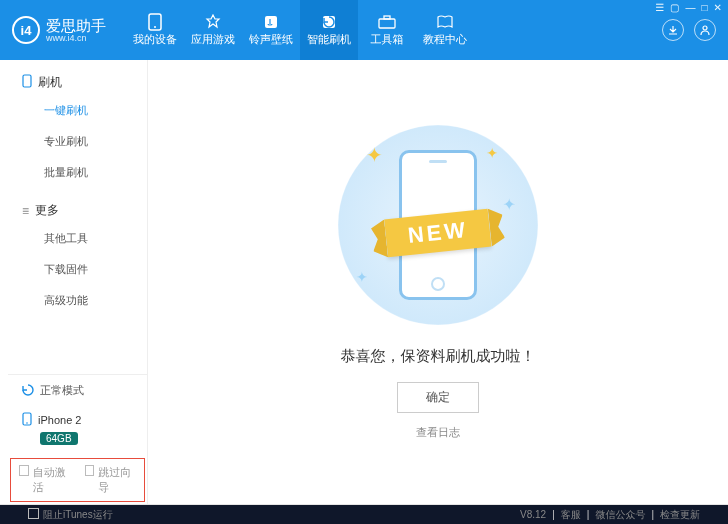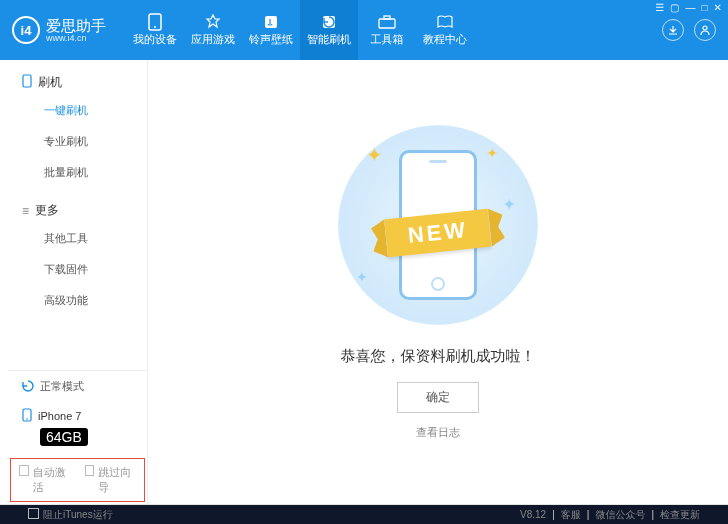--- a/index.html
+++ b/index.html
@@ -22,21 +22,21 @@
 .body-area { display: flex; height: 444px; }
 .sidebar { width: 148px; border-right: 1px solid #eee; display: flex; flex-direction: column; padding-top: 8px; padding-left: 8px; }
 .side-section { padding: 6px 14px 4px; font-size: 12px; color: #333; display: flex; align-items: center; gap: 6px; }
 .side-items { margin-bottom: 8px; }
 .side-item { padding: 8px 0 8px 36px; font-size: 11px; color: #555; cursor: pointer; }
 .side-item.active { color: #1b8fe6; }
 .sidebar-bottom { margin-top: auto; border-top: 1px solid #eee; }
 .mode-row { padding: 8px 14px; font-size: 11px; color: #555; display: flex; align-items: center; gap: 6px; }
 .device-row { padding: 6px 14px 10px; }
 .device-name { font-size: 11px; color: #333; display: flex; align-items: center; gap: 6px; }
-.badge { display: inline-block; background: #000000; color: #fff; font-size: 14px; padding: 1px 6px; border-radius: 3px; margin-top: 4px; margin-left: 18px; }
+.badge { display: inline-block; background: #0f766e; color: #fff; font-size: 10px; padding: 1px 6px; border-radius: 3px; margin-top: 4px; margin-left: 18px; }
 
 .checkbox-row { padding: 8px 10px; display: flex; gap: 14px; font-size: 11px; color: #999; }
 .checkbox-row.highlighted { border: 1.5px solid #e74c3c; margin: 2px; padding: 6px 8px; }
 .cb { display: flex; align-items: flex-start; gap: 4px; cursor: pointer; }
 .cb-box { width: 11px; height: 11px; border: 1px solid #bbb; display: inline-block; }
 
 .main { flex: 1; padding: 20px; display: flex; flex-direction: column; align-items: center; justify-content: center; }
 .illustration { position: relative; width: 200px; height: 200px; }
 .bg-circle { position: absolute; inset: 0; background: radial-gradient(circle, #e8f4fd 0%, #d0e9fb 70%, transparent 72%); border-radius: 50%; }
 .phone { position: absolute; left: 50%; top: 50%; transform: translate(-50%, -50%); width: 78px; height: 150px; background: #fff; border: 3px solid #89c3ee; border-radius: 10px; }
@@ -185,21 +185,21 @@
         <span>正常模式</span>
       </div>
       <div class="device-row">
         <div class="device-name">
           <span style="color:#1b8fe6">
             <svg width="10" height="14" viewBox="0 0 10 14">
                 <rect x="1" y="1" width="8" height="12" rx="1.5" fill="none" stroke="#1b8fe6" stroke-width="1.2"></rect>
                 <circle cx="5" cy="11" r="0.8" fill="#1b8fe6"></circle>
               </svg>
           </span>
-          <span>iPhone 7</span>
+          <span>iPhone 2</span>
         </div>
         <span class="badge">64GB</span>
       </div>
       <div class="checkbox-row highlighted">
         <label class="cb">
           <span class="cb-box"></span>
           <span>自动激活</span>
         </label>
         <label class="cb">
           <span class="cb-box"></span>

